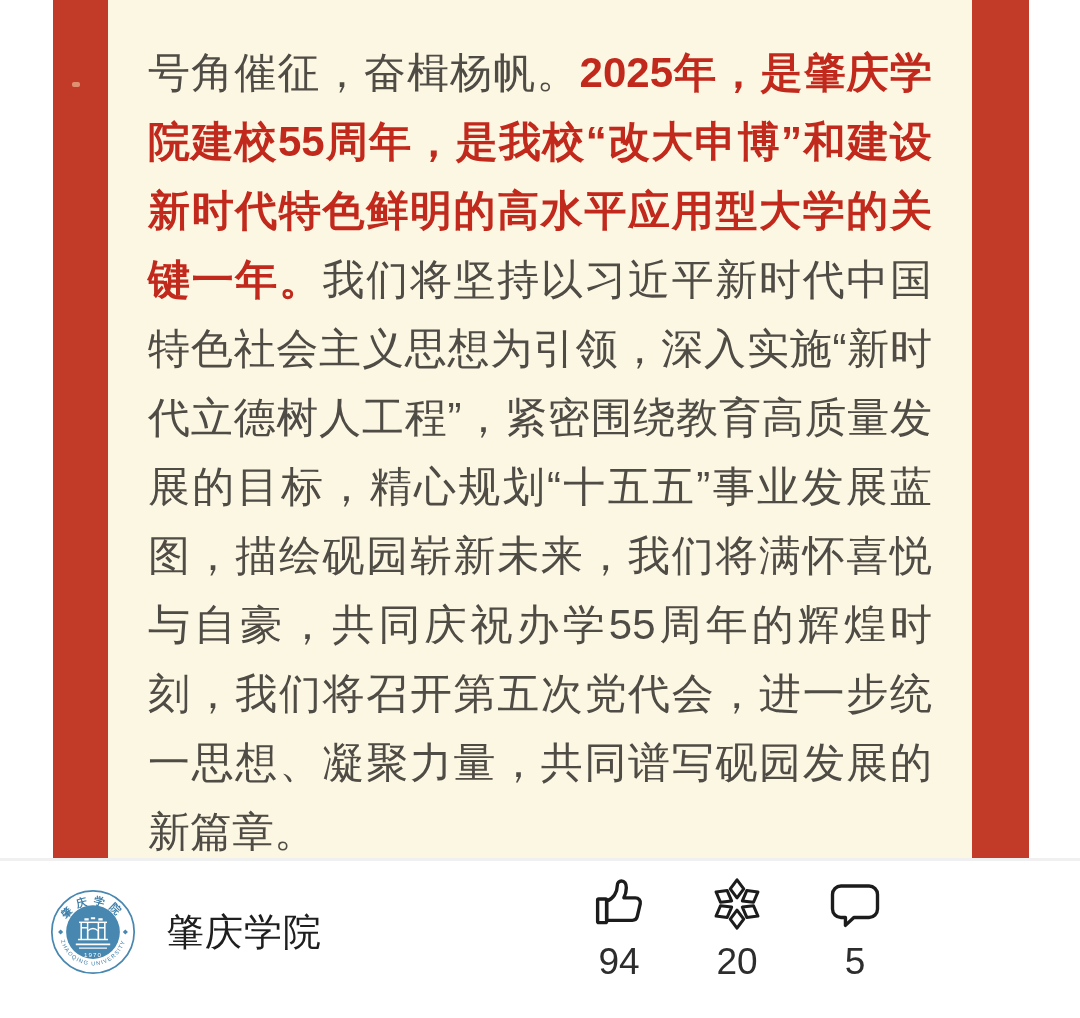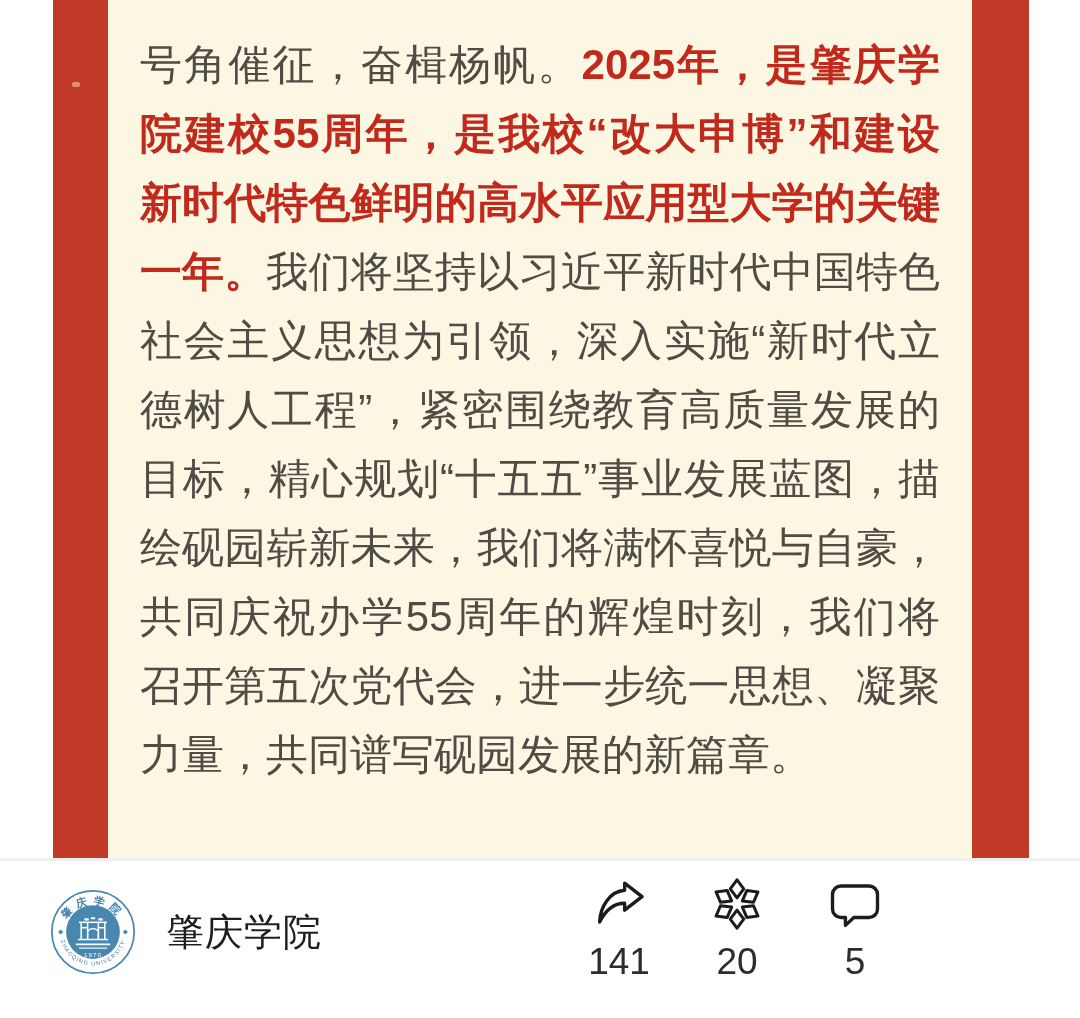--- a/index.html
+++ b/index.html
@@ -37,21 +37,21 @@
     position: absolute;
     left: 108px;
     top: 0;
     width: 864px;
     height: 858px;
     background: var(--card-bg, #fcf7e3);
     box-sizing: border-box;
     padding: 30px 32px 0 32px;
   }
   .paragraph {
-    margin: 0;
+    margin: 8px;
     font-size: 42px;
     line-height: 69px;
     text-align: justify;
     color: var(--body-color, #4f4b45);
   }
   .paragraph .hl {
     color: var(--hl-color, #c1291c);
     font-weight: bold;
   }
 
@@ -140,27 +140,28 @@
         <path d="M24 51.5 H56" stroke-width="1.6"></path>
         <path d="M27 55 H53" stroke-width="1.1"></path>
       </g>
       <text x="40" y="63" font-size="5.8" fill="#ffffff" text-anchor="middle" letter-spacing="1">1970</text>
     </svg>
     <span class="account-name">肇庆学院</span>
   </div>
 
   <div class="actions">
 
-
     <div class="action">
       <svg viewBox="0 0 48 48" fill="none" stroke="#1c1c1c" stroke-width="3" stroke-linejoin="round" stroke-linecap="round">
-        <path d="M29 5.5 L44.5 17.5 L29 29.5 V23.3 C19.5 23.3 12 29.5 6.8 40 C7.3 26 16 12.8 29 11.8 Z"></path>
+        <rect x="5" y="19.5" width="8" height="21" rx="1"></rect>
+        <path d="M13 38.5 V21.5 C19 19.5 22.5 13.5 22.5 7.5 C22.5 5 24.2 3.5 26.2 3.5 C28.8 3.5 30.5 6 30.5 9.5 C30.5 12.8 29.5 16.2 28.3 18.5 H38.6 C41.4 18.5 43.5 21 42.9 23.7 L40.2 35.3 C39.7 37.3 37.9 38.5 35.9 38.5 Z"></path>
       </svg>
-      <span class="count">141</span>
+      <span class="count">94</span>
     </div>
+
 
     <div class="action">
       <svg viewBox="0 0 48 48" fill="none" stroke="#1c1c1c" stroke-width="2.7" stroke-linejoin="round">
         <path d="M24 2.5 L30 10.5 L24 18.5 L18 10.5 Z"></path>
         <path d="M24 2.5 L30 10.5 L24 18.5 L18 10.5 Z" transform="rotate(60 24 24)"></path>
         <path d="M24 2.5 L30 10.5 L24 18.5 L18 10.5 Z" transform="rotate(120 24 24)"></path>
         <path d="M24 2.5 L30 10.5 L24 18.5 L18 10.5 Z" transform="rotate(180 24 24)"></path>
         <path d="M24 2.5 L30 10.5 L24 18.5 L18 10.5 Z" transform="rotate(240 24 24)"></path>
         <path d="M24 2.5 L30 10.5 L24 18.5 L18 10.5 Z" transform="rotate(300 24 24)"></path>
       </svg>

